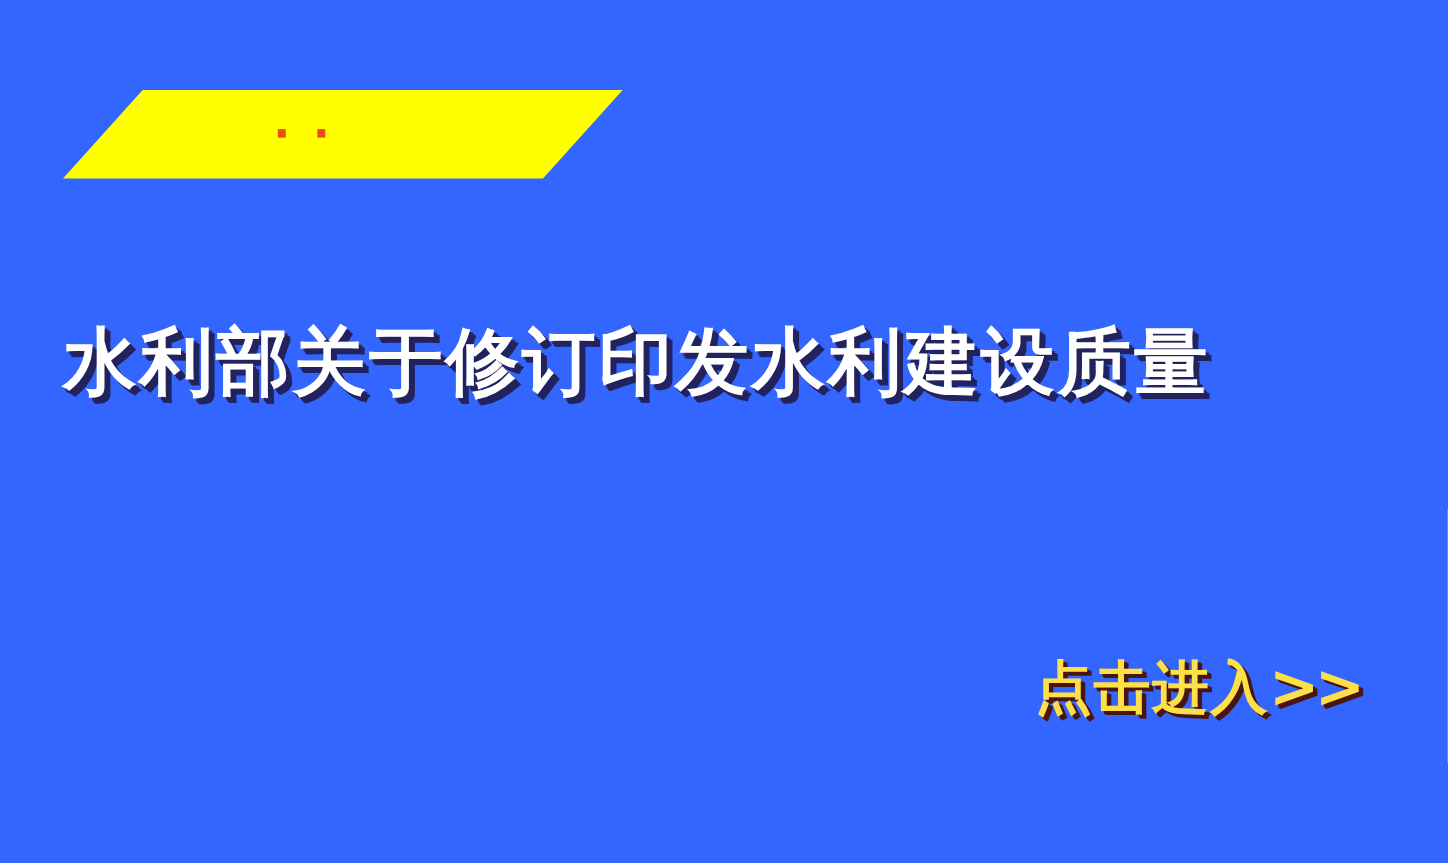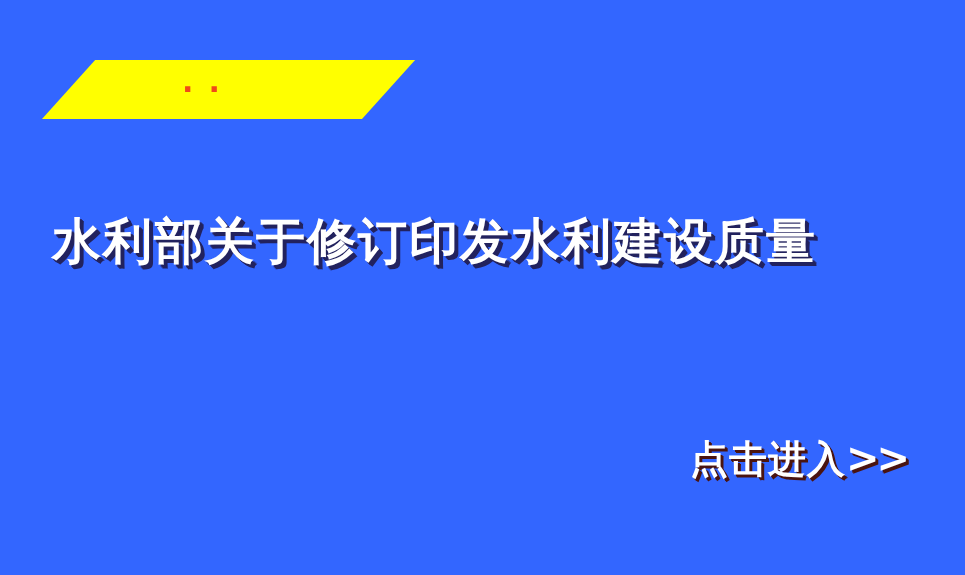--- a/index.html
+++ b/index.html
@@ -69,32 +69,31 @@
     font-family: "DejaVu Serif", "Liberation Serif", serif;
     font-size: 49px;
     font-weight: bold;
     line-height: 72px;
     letter-spacing: 2px;
     text-shadow:
        4px 4px 0 #22225E,
        3px 3px 0 #22225E,
        2px 2px 0 #2B2B6B;
     white-space: nowrap;
-    margin-left: 10px;
   }
   .headline-line {
     display: block;
   }
 
   
   #cta {
     position: absolute;
     right: 58px;
     top: 434px;
-    color: #ffffff;
+    color: #fde047;
     font-family: "DejaVu Serif", "Liberation Serif", serif;
     font-size: 38px;
     font-weight: bold;
     letter-spacing: 1px;
     line-height: 48px;
     white-space: nowrap;
     cursor: pointer;
     text-shadow:
        3px 3px 0 #4A1410,
        2px 2px 0 #4A1410;

